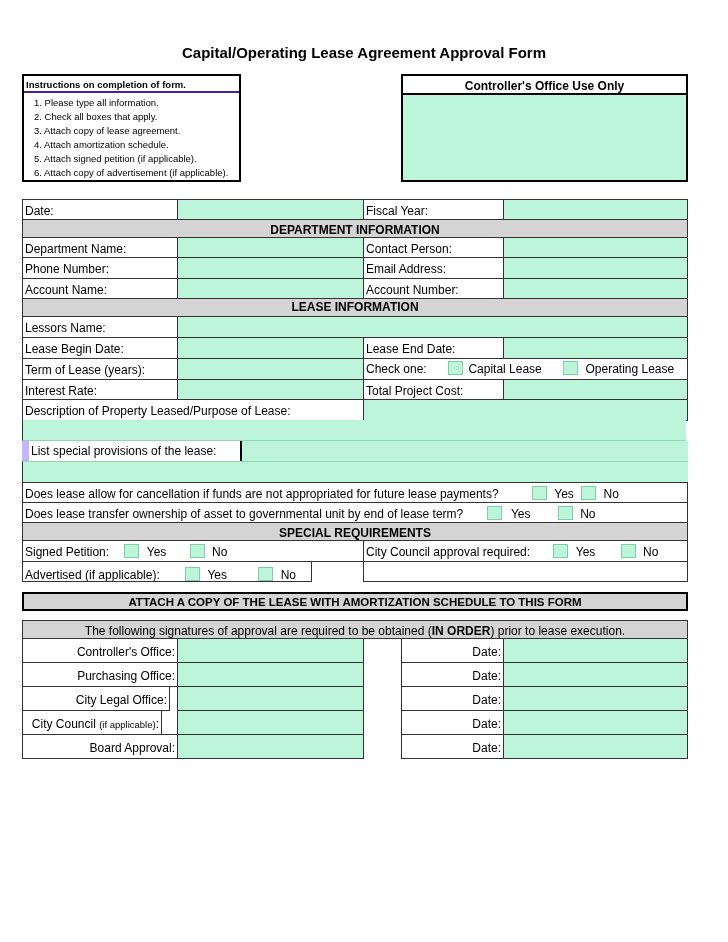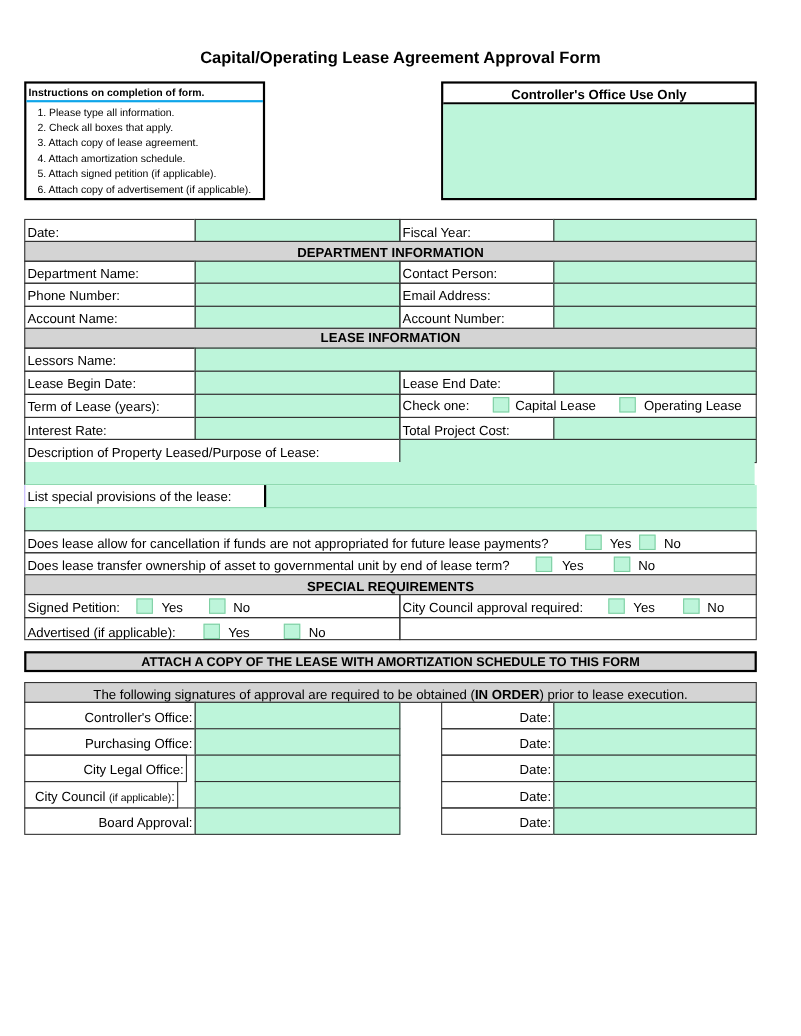--- a/index.html
+++ b/index.html
@@ -3,21 +3,21 @@
 <meta charset="utf-8">
 <style>
   * { box-sizing: border-box; margin: 0; padding: 0; }
   body { width: 728px; height: 942px; background: #ffffff; font-family: "Liberation Sans", sans-serif; color: #000; position: relative; overflow: hidden; }
   .abs { position: absolute; }
   .title { left: 0; top: 44px; width: 728px; text-align: center; font-weight: bold; font-size: 15px; }
   .green { background: #bdf5da; }
   .txt { font-size: 12px; line-height: 1; white-space: nowrap; }
   
   .instr { left: 22px; top: 74px; width: 219px; height: 108px; border: 2px solid #000; }
-  .instr-head { height: 17px; border-bottom: 2px solid #0ea5e9; font-size: 9.5px; font-weight: bold; padding: 3px 0 0 2px; }
+  .instr-head { height: 17px; border-bottom: 2px solid #4c1d95; font-size: 9.5px; font-weight: bold; padding: 3px 0 0 2px; }
   .instr ol { list-style: none; padding: 3px 0 0 10px; }
   .instr li { font-size: 9.5px; line-height: 14.1px; white-space: nowrap; }
   .ctrl { left: 401px; top: 74px; width: 287px; height: 108px; border: 2px solid #000; }
   .ctrl-head { height: 19px; border-bottom: 2px solid #000; font-size: 12px; font-weight: bold; text-align: center; padding-top: 3px; }
   .ctrl-body { height: 85px; }
   
   .cell { position: absolute; border: 1px solid #333; font-size: 12px; padding: 4px 0 0 2px; white-space: nowrap; overflow: hidden; }
   .cell.g { background: #bdf5da; }
   .cell.h { background: #d4d4d4; font-weight: bold; text-align: center; padding-left: 0; }
   .cb { display: inline-block; width: 15px; height: 14px; background: #bdf5da; border: 1px solid #7fcfa3; vertical-align: -2px; }
@@ -91,21 +91,21 @@
 
 <div class="cell" style="left:22px;top:379px;width:156px;height:21px;">Interest Rate:</div>
 <div class="cell g" style="left:177px;top:379px;width:187px;height:21px;"></div>
 <div class="cell" style="left:363px;top:379px;width:141px;height:21px;">Total Project Cost:</div>
 <div class="cell g" style="left:503px;top:379px;width:185px;height:21px;"></div>
 
 <div class="cell" style="left:22px;top:399px;width:342px;height:22px;">Description of Property Leased/Purpose of Lease:</div>
 <div class="cell g" style="left:363px;top:399px;width:325px;height:22px;"></div>
 <div class="abs green" style="left:22px;top:420px;width:664px;height:21px;border-left:1px solid #333;border-bottom:1px solid #8fd9b0;"></div>
 
-<div class="abs txt" style="left:22px;top:441px;width:219px;height:20px;border-left:1px solid #c4b5fd;padding:4px 16px 0 2px;background:#fff;">List special provisions of the lease:</div>
+<div class="abs txt" style="left:22px;top:441px;width:219px;height:20px;border-left:7px solid #c4b5fd;padding:4px 16px 0 2px;background:#fff;">List special provisions of the lease:</div>
 <div class="abs green" style="left:240px;top:441px;width:448px;height:20px;border-left:2px solid #000;"></div>
 <div class="abs green" style="left:22px;top:461px;width:666px;height:22px;border-left:1px solid #333;border-top:1px solid #8fd9b0;"></div>
 
 <div class="cell" style="left:22px;top:482px;width:666px;height:21px;padding-top:3px;">
   <span>Does lease allow for cancellation if funds are not appropriated for future lease payments?</span>
   <span class="cb" style="margin-left:30px;"></span>
   <span style="margin-left:4px;">Yes</span>
   <span class="cb" style="margin-left:4px;"></span>
   <span style="margin-left:4px;">No</span>
 </div>
@@ -127,21 +127,21 @@
   <span style="margin-left:4px;">No</span>
 </div>
 <div class="cell" style="left:363px;top:540px;width:325px;height:22px;padding-top:3px;">
   <span>City Council approval required:</span>
   <span class="cb" style="margin-left:20px;"></span>
   <span style="margin-left:4px;">Yes</span>
   <span class="cb" style="margin-left:22px;"></span>
   <span style="margin-left:4px;">No</span>
 </div>
 
-<div class="cell" style="left:22px;top:561px;width:342px;height:21px;padding-top:5px;">
+<div class="cell" style="left:22px;top:561px;width:290px;height:21px;padding-top:5px;">
   <span>Advertised (if applicable):</span>
   <span class="cb" style="margin-left:22px;"></span>
   <span style="margin-left:4px;">Yes</span>
   <span class="cb" style="margin-left:28px;"></span>
   <span style="margin-left:4px;">No</span>
 </div>
 <div class="cell" style="left:363px;top:561px;width:325px;height:21px;"></div>
 
 <div class="abs attach">ATTACH A COPY OF THE LEASE WITH AMORTIZATION SCHEDULE TO THIS FORM</div>
 

